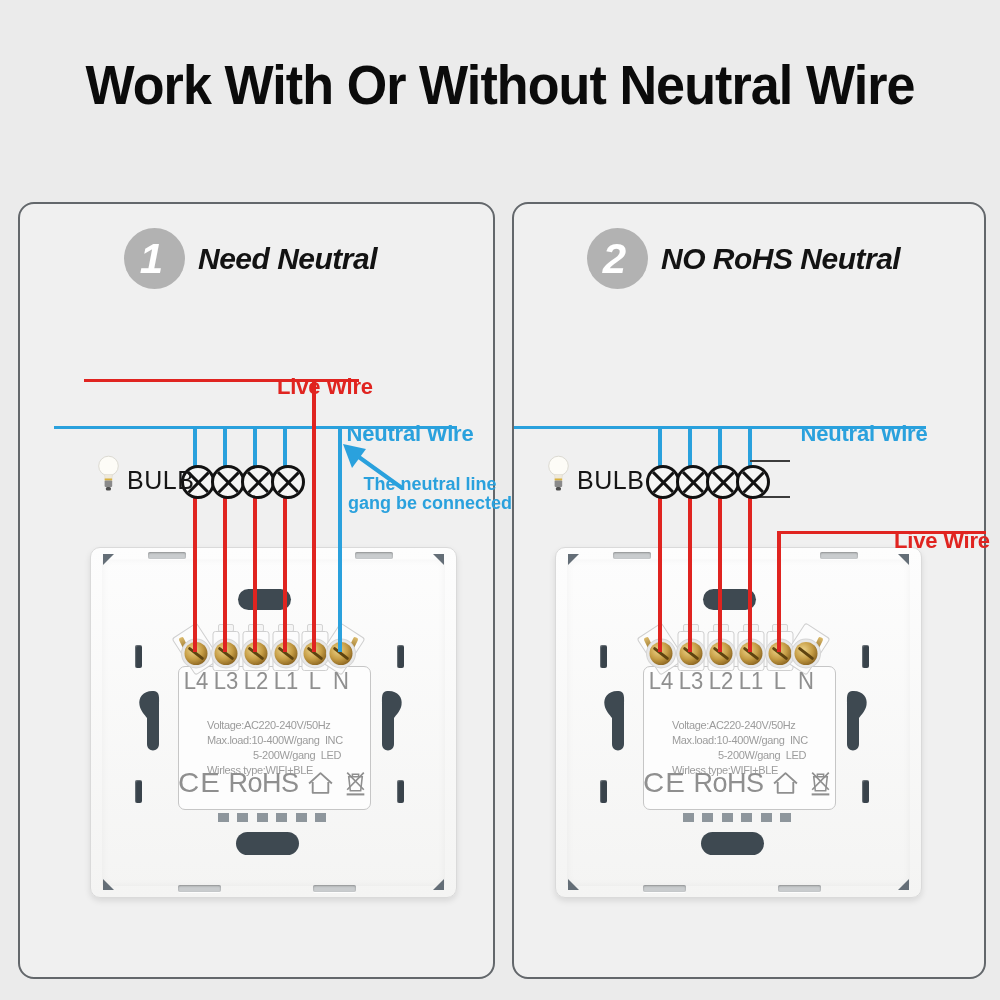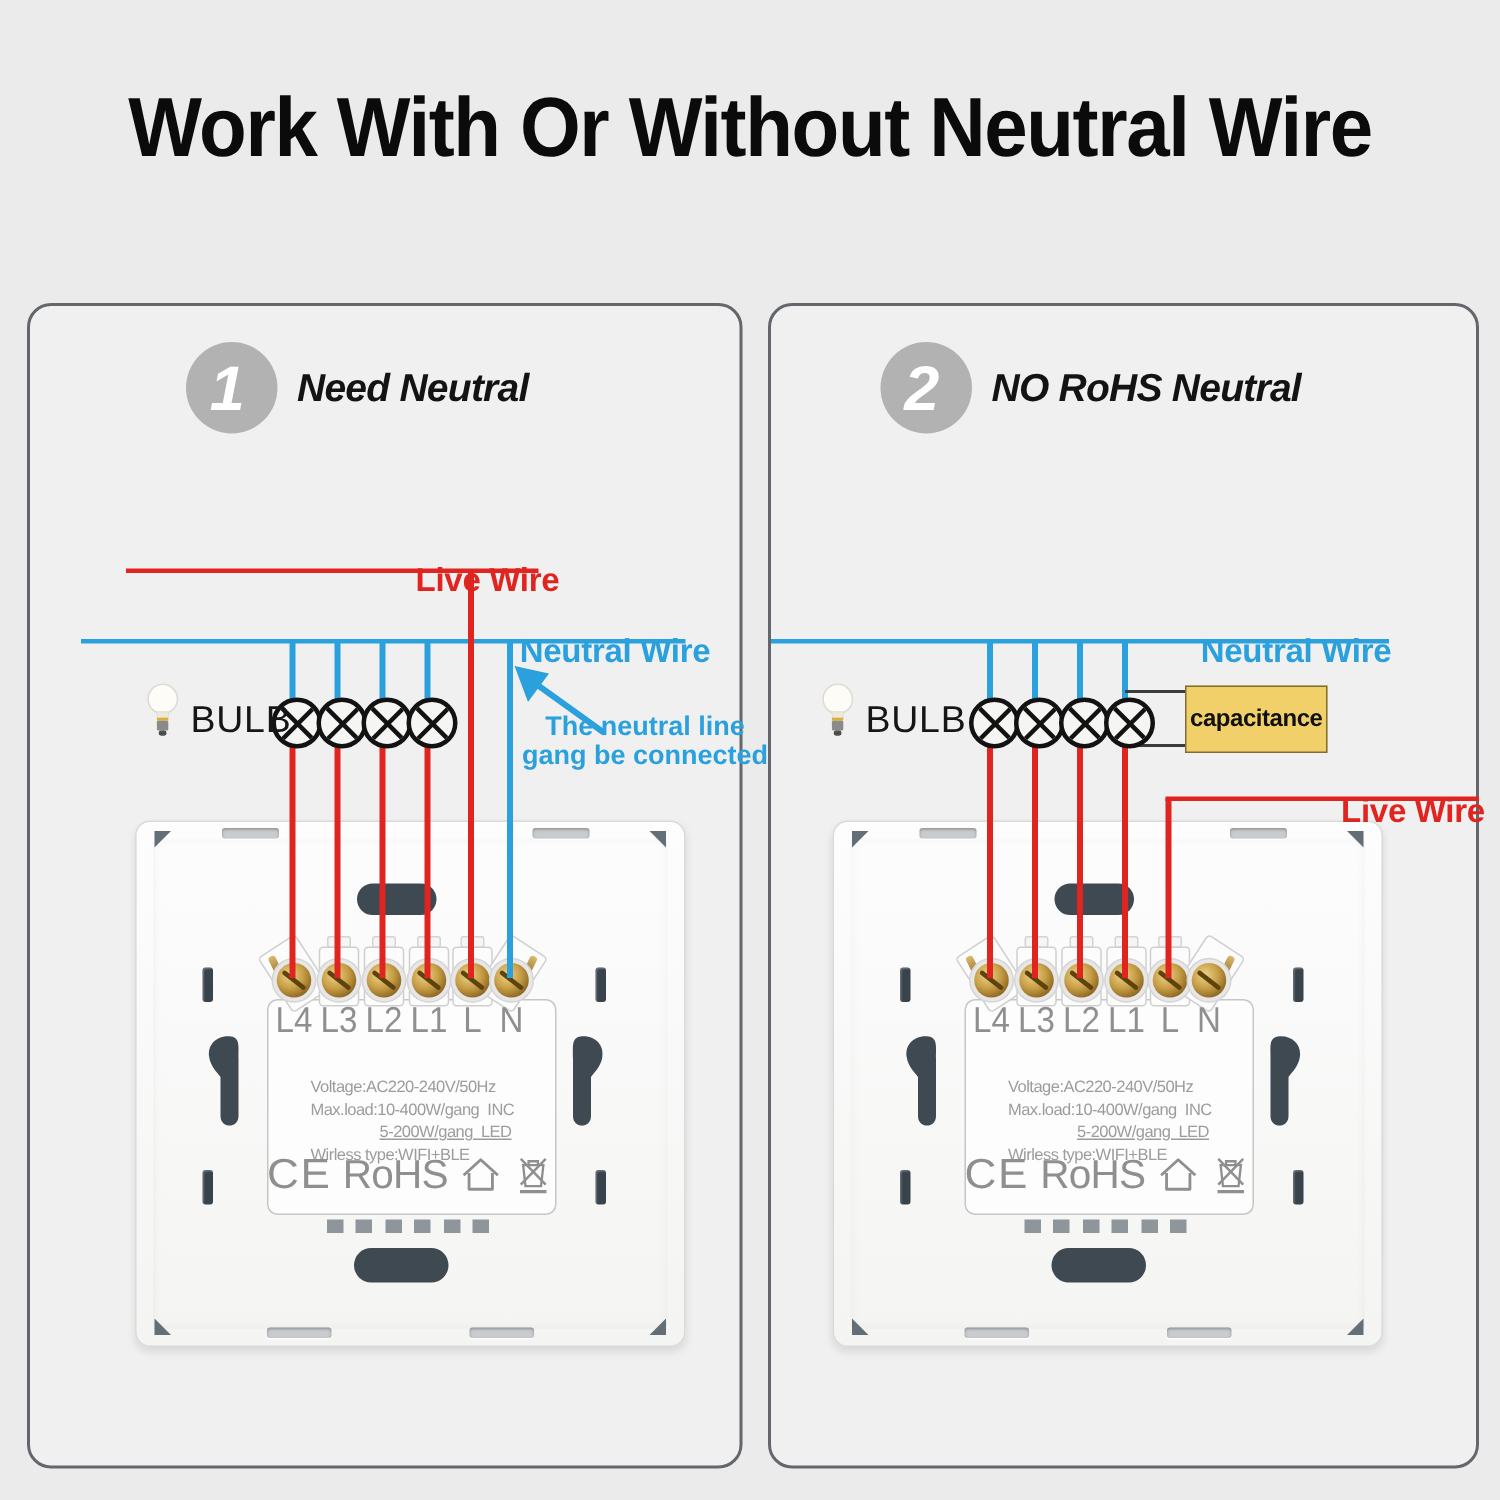--- a/index.html
+++ b/index.html
@@ -17,21 +17,21 @@
     border:2px solid #63676b;border-radius:16px;box-sizing:border-box;}
   .panel.p1{left:18px;width:477px;}
   .panel.p2{left:512px;width:474px;}
 
   .heading{position:absolute;top:24px;display:flex;align-items:center;gap:13px;z-index:9;}
   .p1 .heading{left:104px;}
   .p2 .heading{left:73px;}
   .badge{width:61px;height:61px;border-radius:50%;background:#b2b2b2;color:#fff;
     display:flex;align-items:center;justify-content:center;
     font-size:42px;font-weight:bold;font-style:italic;padding-right:6px;box-sizing:border-box;}
-  .heading-text{font-size:26px;font-weight:bold;font-style:italic;color:#131313;letter-spacing:-.5px;}
+  .heading-text{font-size:30px;font-weight:bold;font-style:italic;color:#131313;letter-spacing:-.5px;}
 
   
   .wire{position:absolute;z-index:6;}
   .wire.h{height:3.5px;}
   .wire.v{width:3.5px;}
   .red{background:#e02420;}
   .blue{background:#2aa1dd;}
   .conn{position:absolute;height:2px;background:#3c3c3c;z-index:6;}
 
   .wire-label{position:absolute;z-index:8;font-size:22px;font-weight:bold;
@@ -115,21 +115,21 @@
   .screw::after{content:'';position:absolute;left:2px;top:10px;width:19px;height:3px;
     background:#5e430f;border-radius:2px;transform:rotate(38deg);}
 
   .c1{left:105px;} .c2{left:135px;} .c3{left:165px;} .c4{left:195px;} .c5{left:224px;} .c6{left:250px;}
 
   .tlabel{position:absolute;top:119px;width:40px;text-align:center;font-size:24px;color:#8f8f8f;
     transform:translateX(-50%) scaleX(.92);}
 
   .specs{position:absolute;left:116px;top:170px;width:134px;font-size:11px;line-height:15px;
     color:#9c9c9c;letter-spacing:-.35px;white-space:nowrap;}
-  .specs .r{text-align:right;text-decoration:underline;}
+  .specs .r{text-align:right;}
 
   .cert{position:absolute;left:0;right:0;top:219px;display:flex;align-items:center;
     justify-content:center;gap:9px;color:#8f8f8f;}
   .cert .ce{font-size:28px;letter-spacing:1px;transform:scaleX(1.05);}
   .cert .rohs{font-size:27px;letter-spacing:-.5px;}
 
   .mtab{position:absolute;top:265px;width:11px;height:9px;background:#8e969c;}
   .mtab.m1{left:127px;} .mtab.m2{left:146px;} .mtab.m3{left:166px;}
   .mtab.m4{left:185px;} .mtab.m5{left:205px;} .mtab.m6{left:224px;}
 </style>
@@ -277,23 +277,20 @@
     <div class="wire v blue" style="left:204.25px;top:222px;height:40px;"></div>
     <div class="wire v blue" style="left:234.25px;top:222px;height:40px;"></div>
 
     <div class="wire v red" style="left:144.25px;top:288px;height:160px;"></div>
     <div class="wire v red" style="left:174.25px;top:288px;height:160px;"></div>
     <div class="wire v red" style="left:204.25px;top:288px;height:160px;"></div>
     <div class="wire v red" style="left:234.25px;top:288px;height:160px;"></div>
 
     <div class="conn" style="left:236px;top:256px;width:40px;"></div>
     <div class="conn" style="left:236px;top:292px;width:40px;"></div>
-    <div class="cap-box" style="left:276px;top:253px;">
-      <span>capacitance</span>
-    </div>
 
     <div class="wire-label live" style="left:353px;top:296px;">Live Wire</div>
     <div class="wire h red" style="left:263.25px;top:326.5px;width:209px;"></div>
     <div class="wire v red" style="left:263.25px;top:328px;height:120px;"></div>
 
     <div class="lamp" style="left:132px;top:261px;"></div>
     <div class="lamp" style="left:162px;top:261px;"></div>
     <div class="lamp" style="left:192px;top:261px;"></div>
     <div class="lamp" style="left:222px;top:261px;"></div>
 

